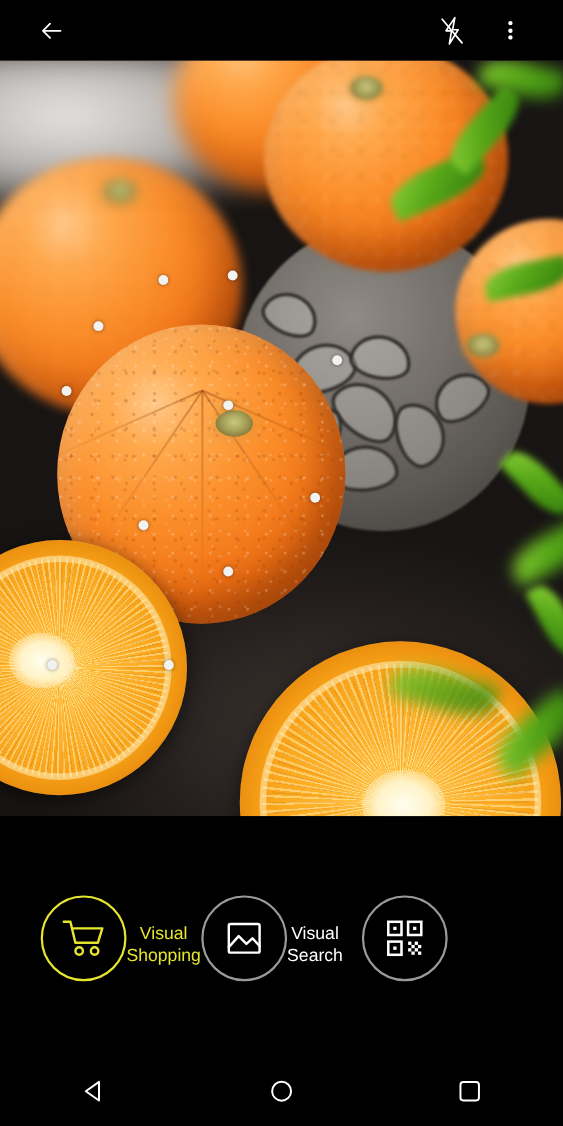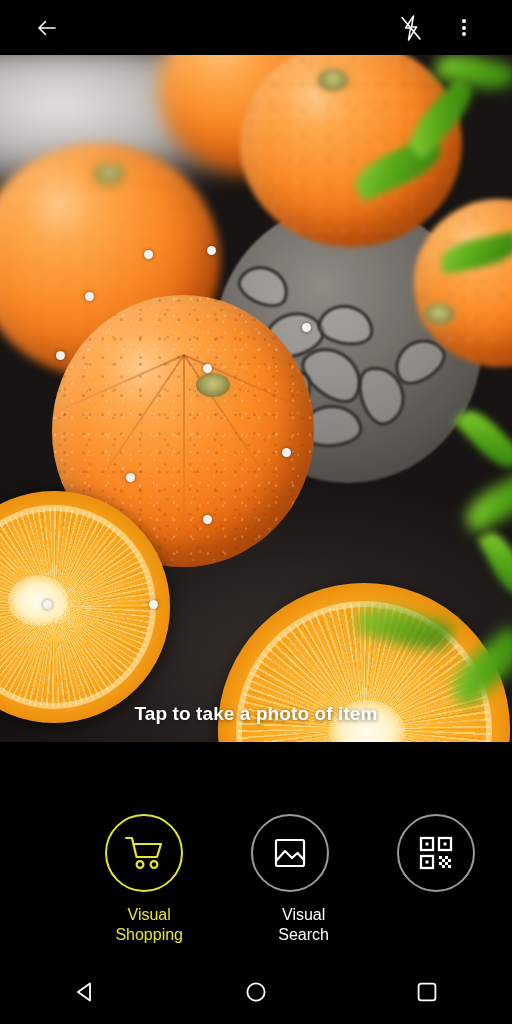--- a/index.html
+++ b/index.html
@@ -199,21 +199,21 @@
     position:absolute; left:0; top:742px;
     width:512px; height:218px;
     background:#000;
     display:flex;
     align-items:flex-start;
     justify-content:center;
     z-index:40;
   }
   .mode {
     width:146px;
-    display:flex; flex-direction:column; align-items:flex-end;
+    display:flex; flex-direction:row; align-items:center;
     padding-top:72px;
   }
   .mode-ring {
     width:78px; height:78px;
     border-radius:50%;
     border:2px solid #9a9a9a;
     display:flex; align-items:center; justify-content:center;
   }
   .mode.active .mode-ring { border-color:#e5e52e; }
   .mode-label {
@@ -343,21 +343,20 @@
         <div class="scan-dot" style="left: 306px; top: 272px;"></div>
         <div class="scan-dot" style="left: 60px; top: 300px;"></div>
         <div class="scan-dot" style="left: 207px; top: 313px;"></div>
         <div class="scan-dot" style="left: 286px; top: 397px;"></div>
         <div class="scan-dot" style="left: 130px; top: 422px;"></div>
         <div class="scan-dot" style="left: 207px; top: 464px;"></div>
         <div class="scan-dot" style="left: 47px; top: 549px;"></div>
         <div class="scan-dot" style="left: 153px; top: 549px;"></div>
       </div>
 
-    <div id="hint">Tap to take a photo of item</div>
   </div>
 
   <div id="modebar">
 
     <div class="mode active">
       <div class="mode-ring">
         <svg width="42" height="38" viewBox="0 0 42 38">
           <path d="M3 4 H9 L13.5 23 H34 L38 10 H12" fill="none" stroke="#e5e52e" stroke-width="2.2" stroke-linecap="round" stroke-linejoin="round"></path>
           <circle cx="17" cy="30.5" r="3.4" fill="none" stroke="#e5e52e" stroke-width="2.2"></circle>
           <circle cx="31" cy="30.5" r="3.4" fill="none" stroke="#e5e52e" stroke-width="2.2"></circle>

